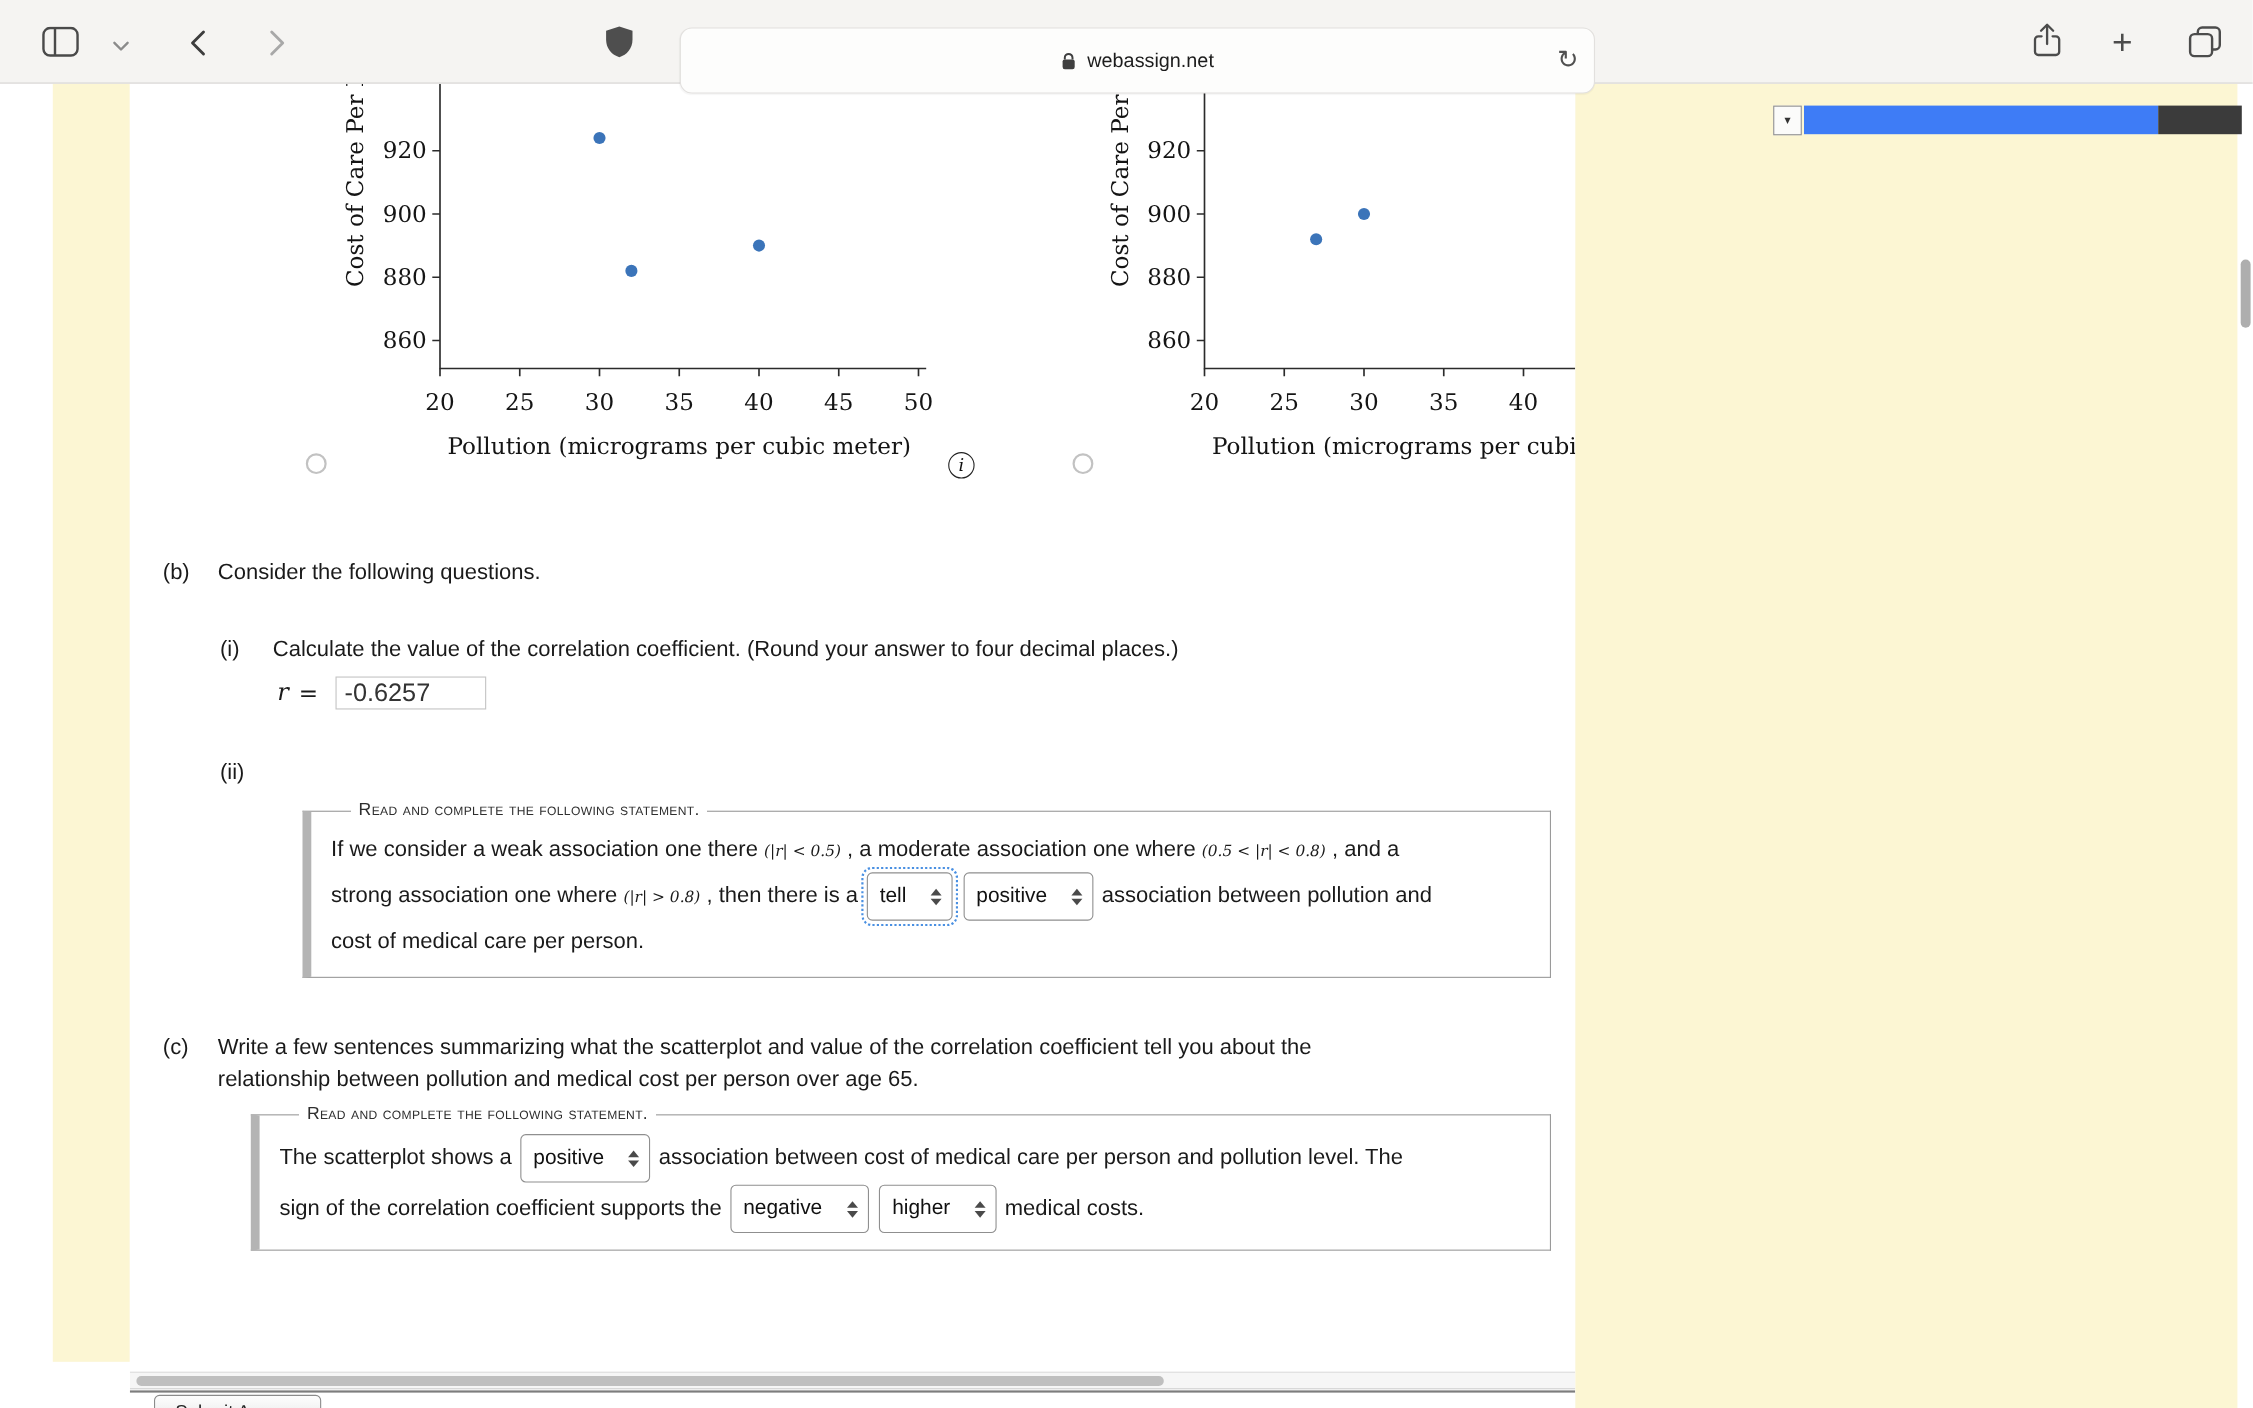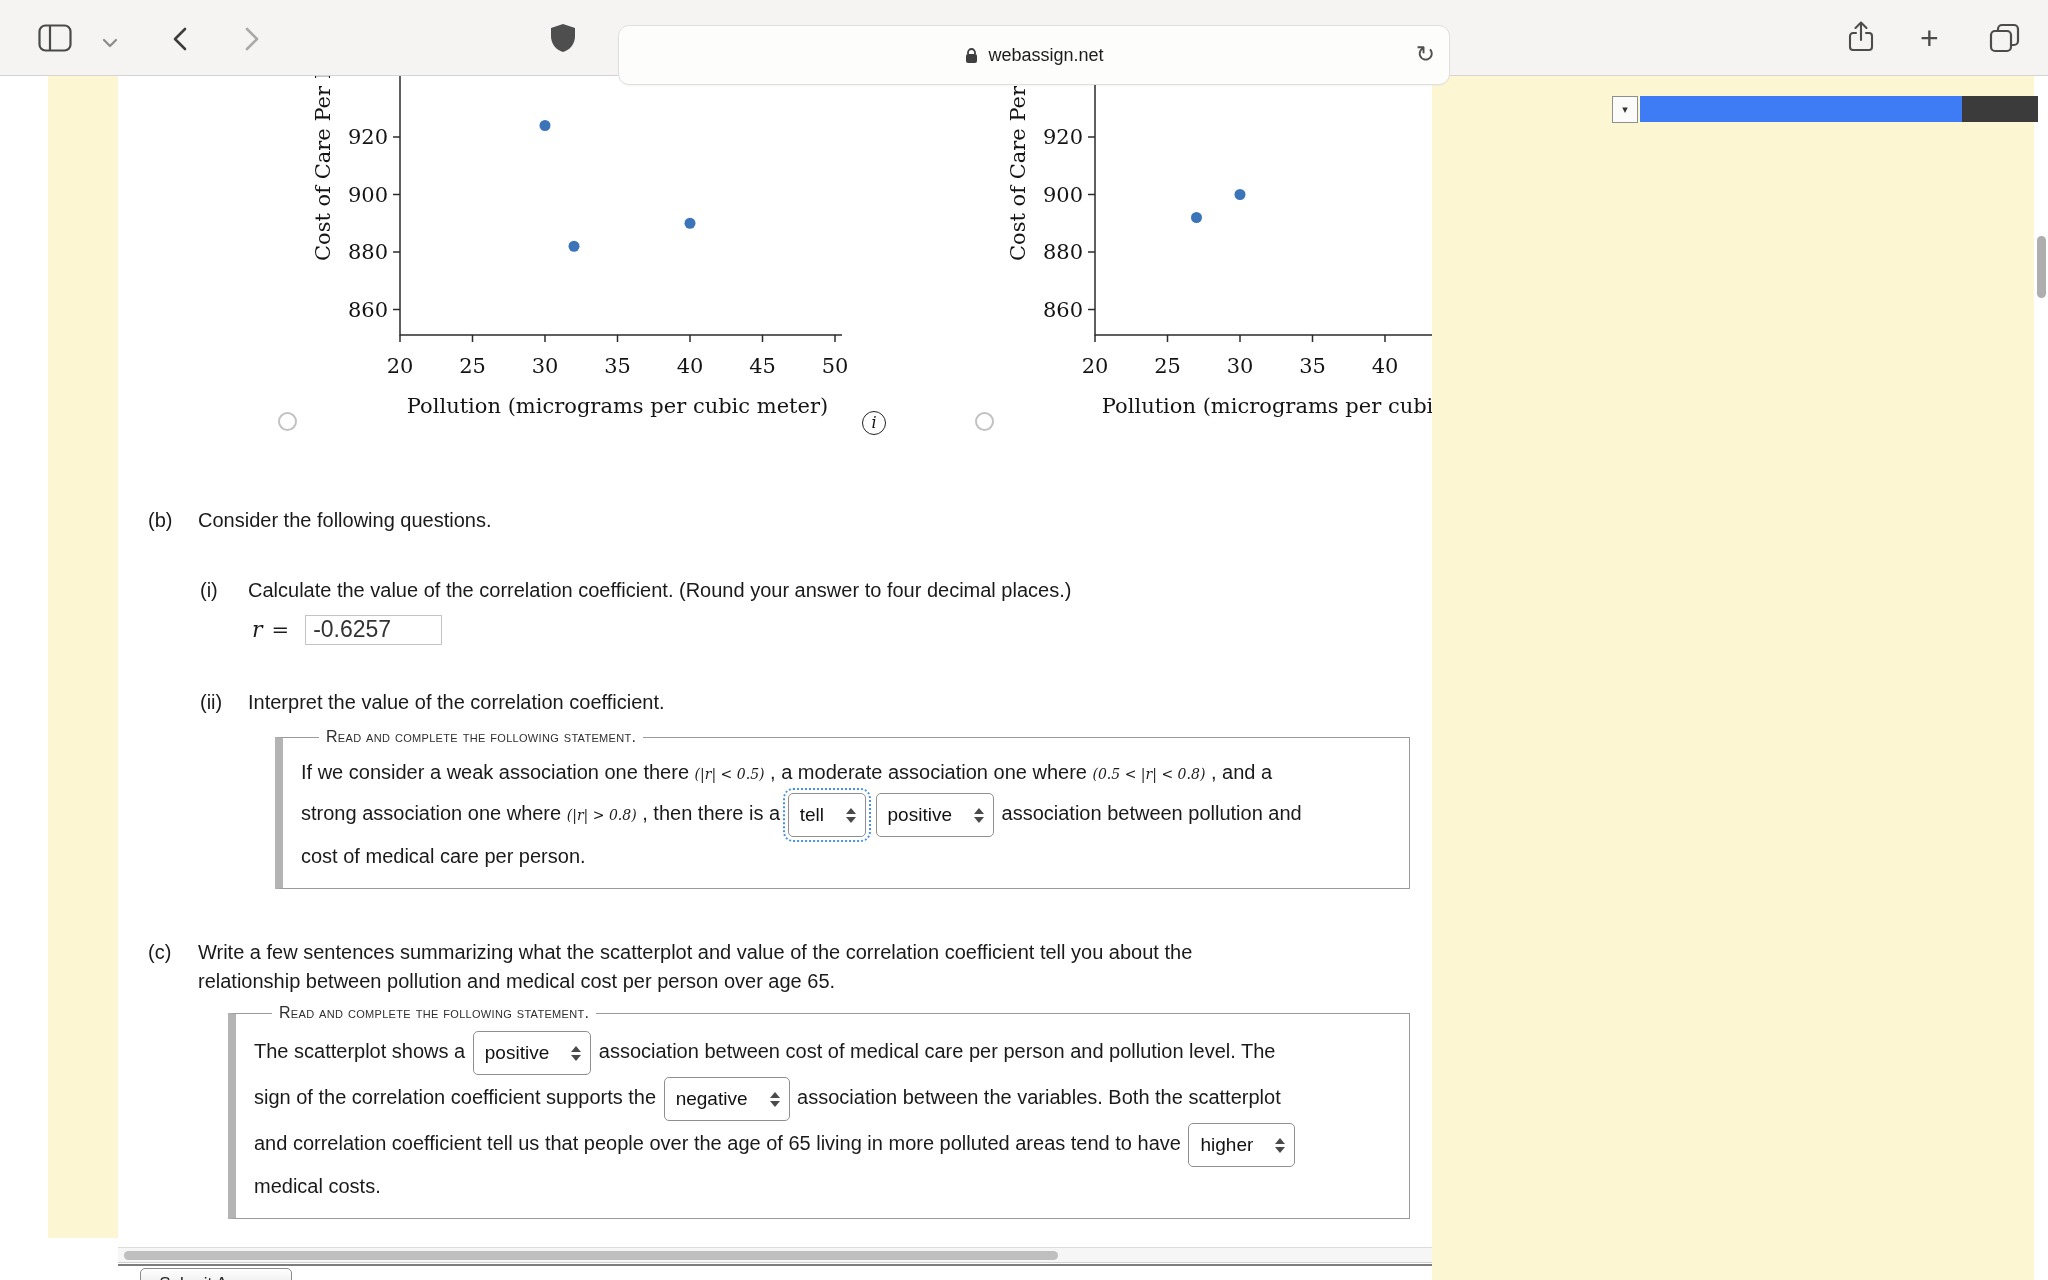--- a/index.html
+++ b/index.html
@@ -208,21 +208,20 @@
       <span>Calculate the value of the correlation coefficient. (Round your answer to four decimal places.)</span>
     </div>
     <div class="row" style="left:134px; top:538px; align-items:center;">
       <span class="rvar">r</span>
       <span class="eq">=</span>
       <input class="r-input" type="text" value="-0.6257" style="">
     </div>
 
     <div class="row" style="left:82px; top:612px;">
       <span class="plabel">(ii)</span>
-      <span>Interpret the value of the correlation coefficient.</span>
     </div>
 
     <fieldset class="stmt" style="left:157px; top:652px; width:1135px; padding:8px 96px 14px 18px;">
       <legend>Read and complete the following statement.</legend>
       <p>
         <span>If we consider a weak association one there</span>
         <span class="math">(|r| &lt; 0.5)</span>
         <span>, a moderate association one where</span>
         <span class="math">(0.5 &lt; |r| &lt; 0.8)</span>
         <span>, and a strong association one where</span>
@@ -263,21 +262,20 @@
             </span>
           </span>
         <span>association between cost of medical care per person and pollution level. The sign of the correlation coefficient supports the</span>
         <span class="dd">
             <span class="dd-text">negative</span>
             <span class="stepper">
               <i class="tu"></i>
               <i class="td"></i>
             </span>
           </span>
-        <span>association between the variables. Both the scatterplot and correlation coefficient tell us that people over the age of 65 living in more polluted areas tend to have</span>
         <span class="dd">
             <span class="dd-text">higher</span>
             <span class="stepper">
               <i class="tu"></i>
               <i class="td"></i>
             </span>
           </span>
         <span>medical costs.</span>
       </p>
     </fieldset>

